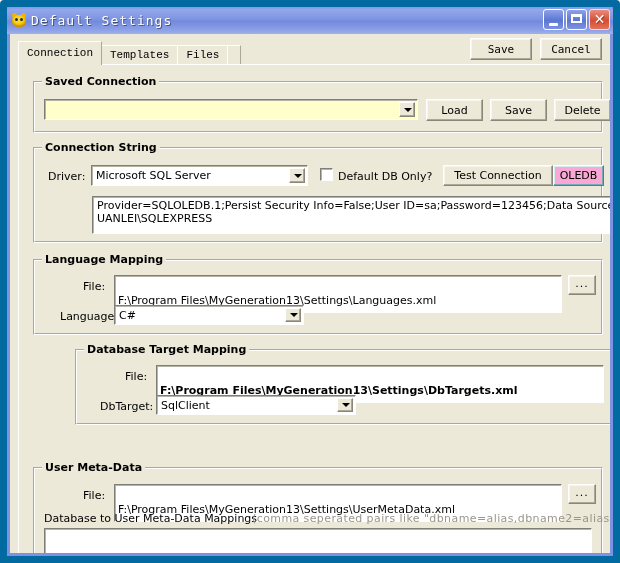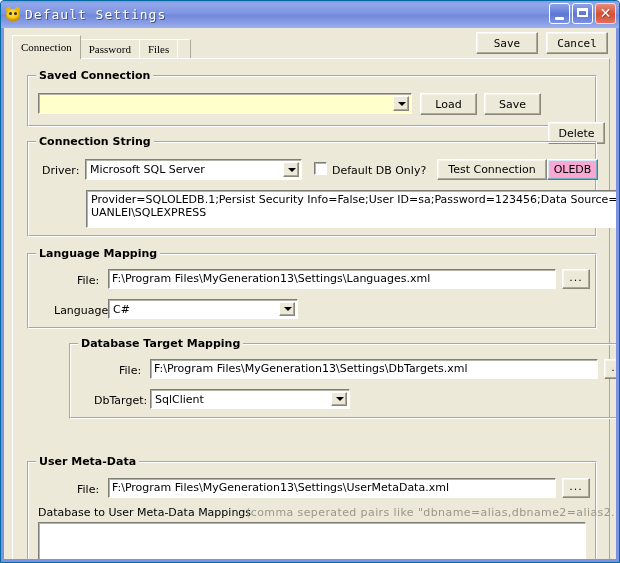--- a/index.html
+++ b/index.html
@@ -17,21 +17,21 @@
   }
 
   
   .window {
     position: absolute;
     left: 0; top: 0;
     width: 620px;
     height: 563px;
     box-sizing: border-box;
     background: #7b93e0;
-    border: 1px solid #0369a1;
+    border: 7px solid #0369a1;
     border-radius: 4px 4px 0 0;
     display: flex;
     flex-direction: column;
   }
 
   
   .titlebar {
     height: 27px;
     flex: 0 0 27px;
     position: relative;
@@ -145,21 +145,21 @@
     height: 31px;
   }
   .tabstrip {
     position: absolute;
     left: 8px; top: 7px;
     display: flex;
     align-items: flex-end;
     height: 24px;
   }
   .tab {
-    font-family: Liberation Serif, serif;
+    font-family: Liberation Mono, monospace;
     font-size: 11px;
     padding: 3px 8px 4px 8px;
     background: #ece9d8;
     border: 1px solid #aca899;
     border-bottom: none;
     margin-right: -1px;
     cursor: pointer;
     white-space: nowrap;
     box-sizing: border-box;
     height: 20px;
@@ -268,21 +268,21 @@
     box-sizing: border-box;
     background: #ffffff;
     border: 1px solid;
     border-color: #7f7f78 #ffffff #ffffff #7f7f78;
     box-shadow: inset 1px 1px 0 #b5b2a7;
   }
   .textinput {
     font-family: "DejaVu Sans", "Liberation Sans", sans-serif;
     font-size: 11px;
     color: #000;
-    padding: 2px 3px;
+    padding: 18px 3px;
     overflow: hidden;
     white-space: nowrap;
     line-height: 14px;
   }
   .textarea {
     white-space: pre-wrap;
     word-break: break-all;
     line-height: 13px;
     padding: 2px 4px;
   }
@@ -388,21 +388,21 @@
   </div>
 
   <div class="client">
 
     <div class="topbar">
       <div class="tabstrip">
         <div class="tab active">
           <span>Connection</span>
         </div>
         <div class="tab">
-          <span>Password</span>
+          <span>Templates</span>
         </div>
         <div class="tab">
           <span>Files</span>
         </div>
         <div class="tab-spacer"></div>
       </div>
       <div class="topbtns">
         <div class="btn btn-save-top">Save</div>
         <div class="btn btn-cancel-top">Cancel</div>
       </div>
@@ -414,21 +414,21 @@
         <span class="inner-edge"></span>
         <span class="group-title">Saved Connection</span>
 
         <div class="combo yellow" style="left:10px; top:17px; width:374px; height:21px;">
           <span class="cval"></span>
           <span class="carrow"></span>
         </div>
 
         <div class="btn sans" style="position:absolute; left:392px; top:17px; width:57px; height:22px;">Load</div>
         <div class="btn sans" style="position:absolute; left:456px; top:17px; width:57px; height:22px;">Save</div>
-        <div class="btn sans" style="position:absolute; left:520px; top:17px; width:57px; height:22px;margin-top:29px;">Delete</div>
+        <div class="btn sans" style="position:absolute; left:520px; top:17px; width:57px; height:22px;">Delete</div>
       </div>
 
       <div class="group" style="left:14px; top:82px; width:570px; height:96px;">
         <span class="inner-edge"></span>
         <span class="group-title">Connection String</span>
 
         <span class="lbl" style="left:14px; top:22px;">Driver:</span>
 
         <div class="combo" style="left:57px; top:17px; width:217px; height:21px;gap:48px;">
           <span class="cval">Microsoft SQL Server</span>
@@ -457,21 +457,21 @@
           <span class="cval">C#</span>
           <span class="carrow"></span>
         </div>
       </div>
 
       <div class="group" style="left:14px; top:284px; width:570px; height:76px;margin-left:42px;">
         <span class="inner-edge"></span>
         <span class="group-title">Database Target Mapping</span>
 
         <span class="lbl" style="left:49px; top:20px;">File:</span>
-        <div class="sunken textinput" style="left:80px; top:15px; width:448px; height:20px;">F:\Program Files\MyGeneration13\Settings\DbTargets.xml</div>
+        <div class="sunken textinput" style="left:80px; top:15px; width:448px; height:20px;font-weight:bold;">F:\Program Files\MyGeneration13\Settings\DbTargets.xml</div>
         <div class="btn btn-browse" style="position:absolute; left:534px; top:15px; width:28px; height:20px;">...</div>
 
         <span class="lbl" style="left:24px; top:50px;">DbTarget:</span>
         <div class="combo" style="left:80px; top:45px; width:200px; height:20px;">
           <span class="cval">SqlClient</span>
           <span class="carrow"></span>
         </div>
       </div>
 
       <div class="group" style="left:14px; top:374px; width:570px; height:113px;margin-top:28px;">

